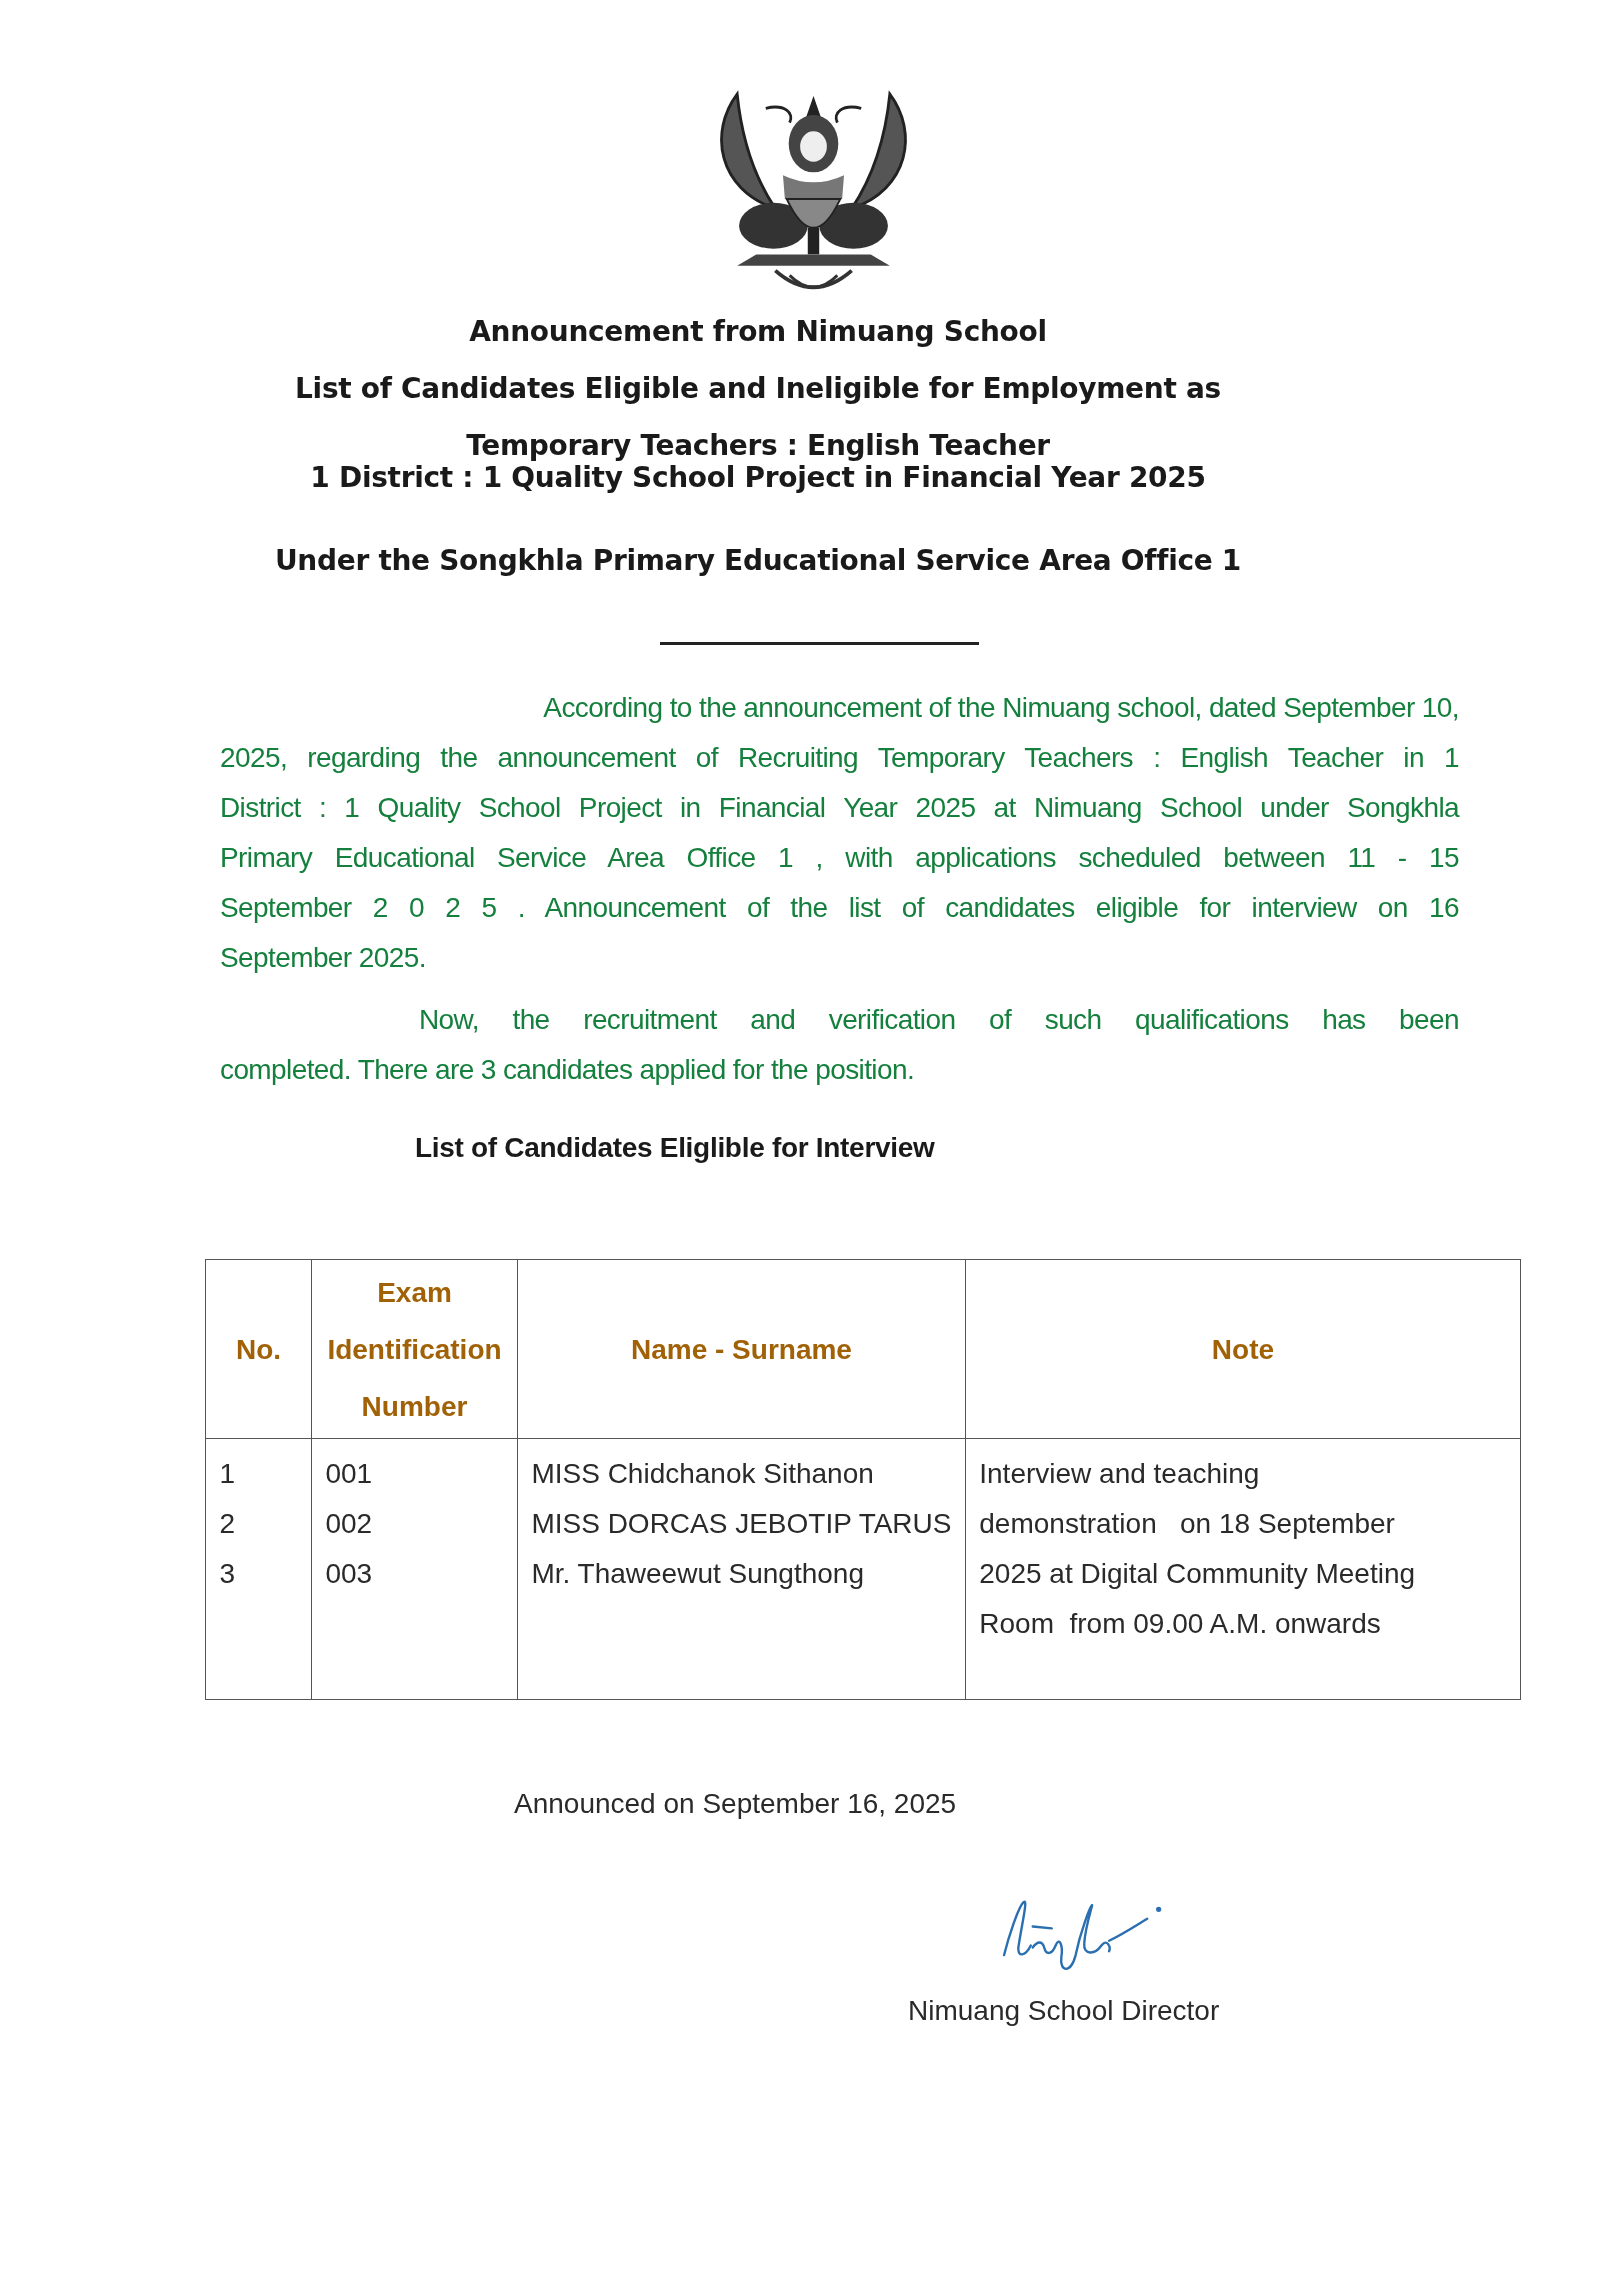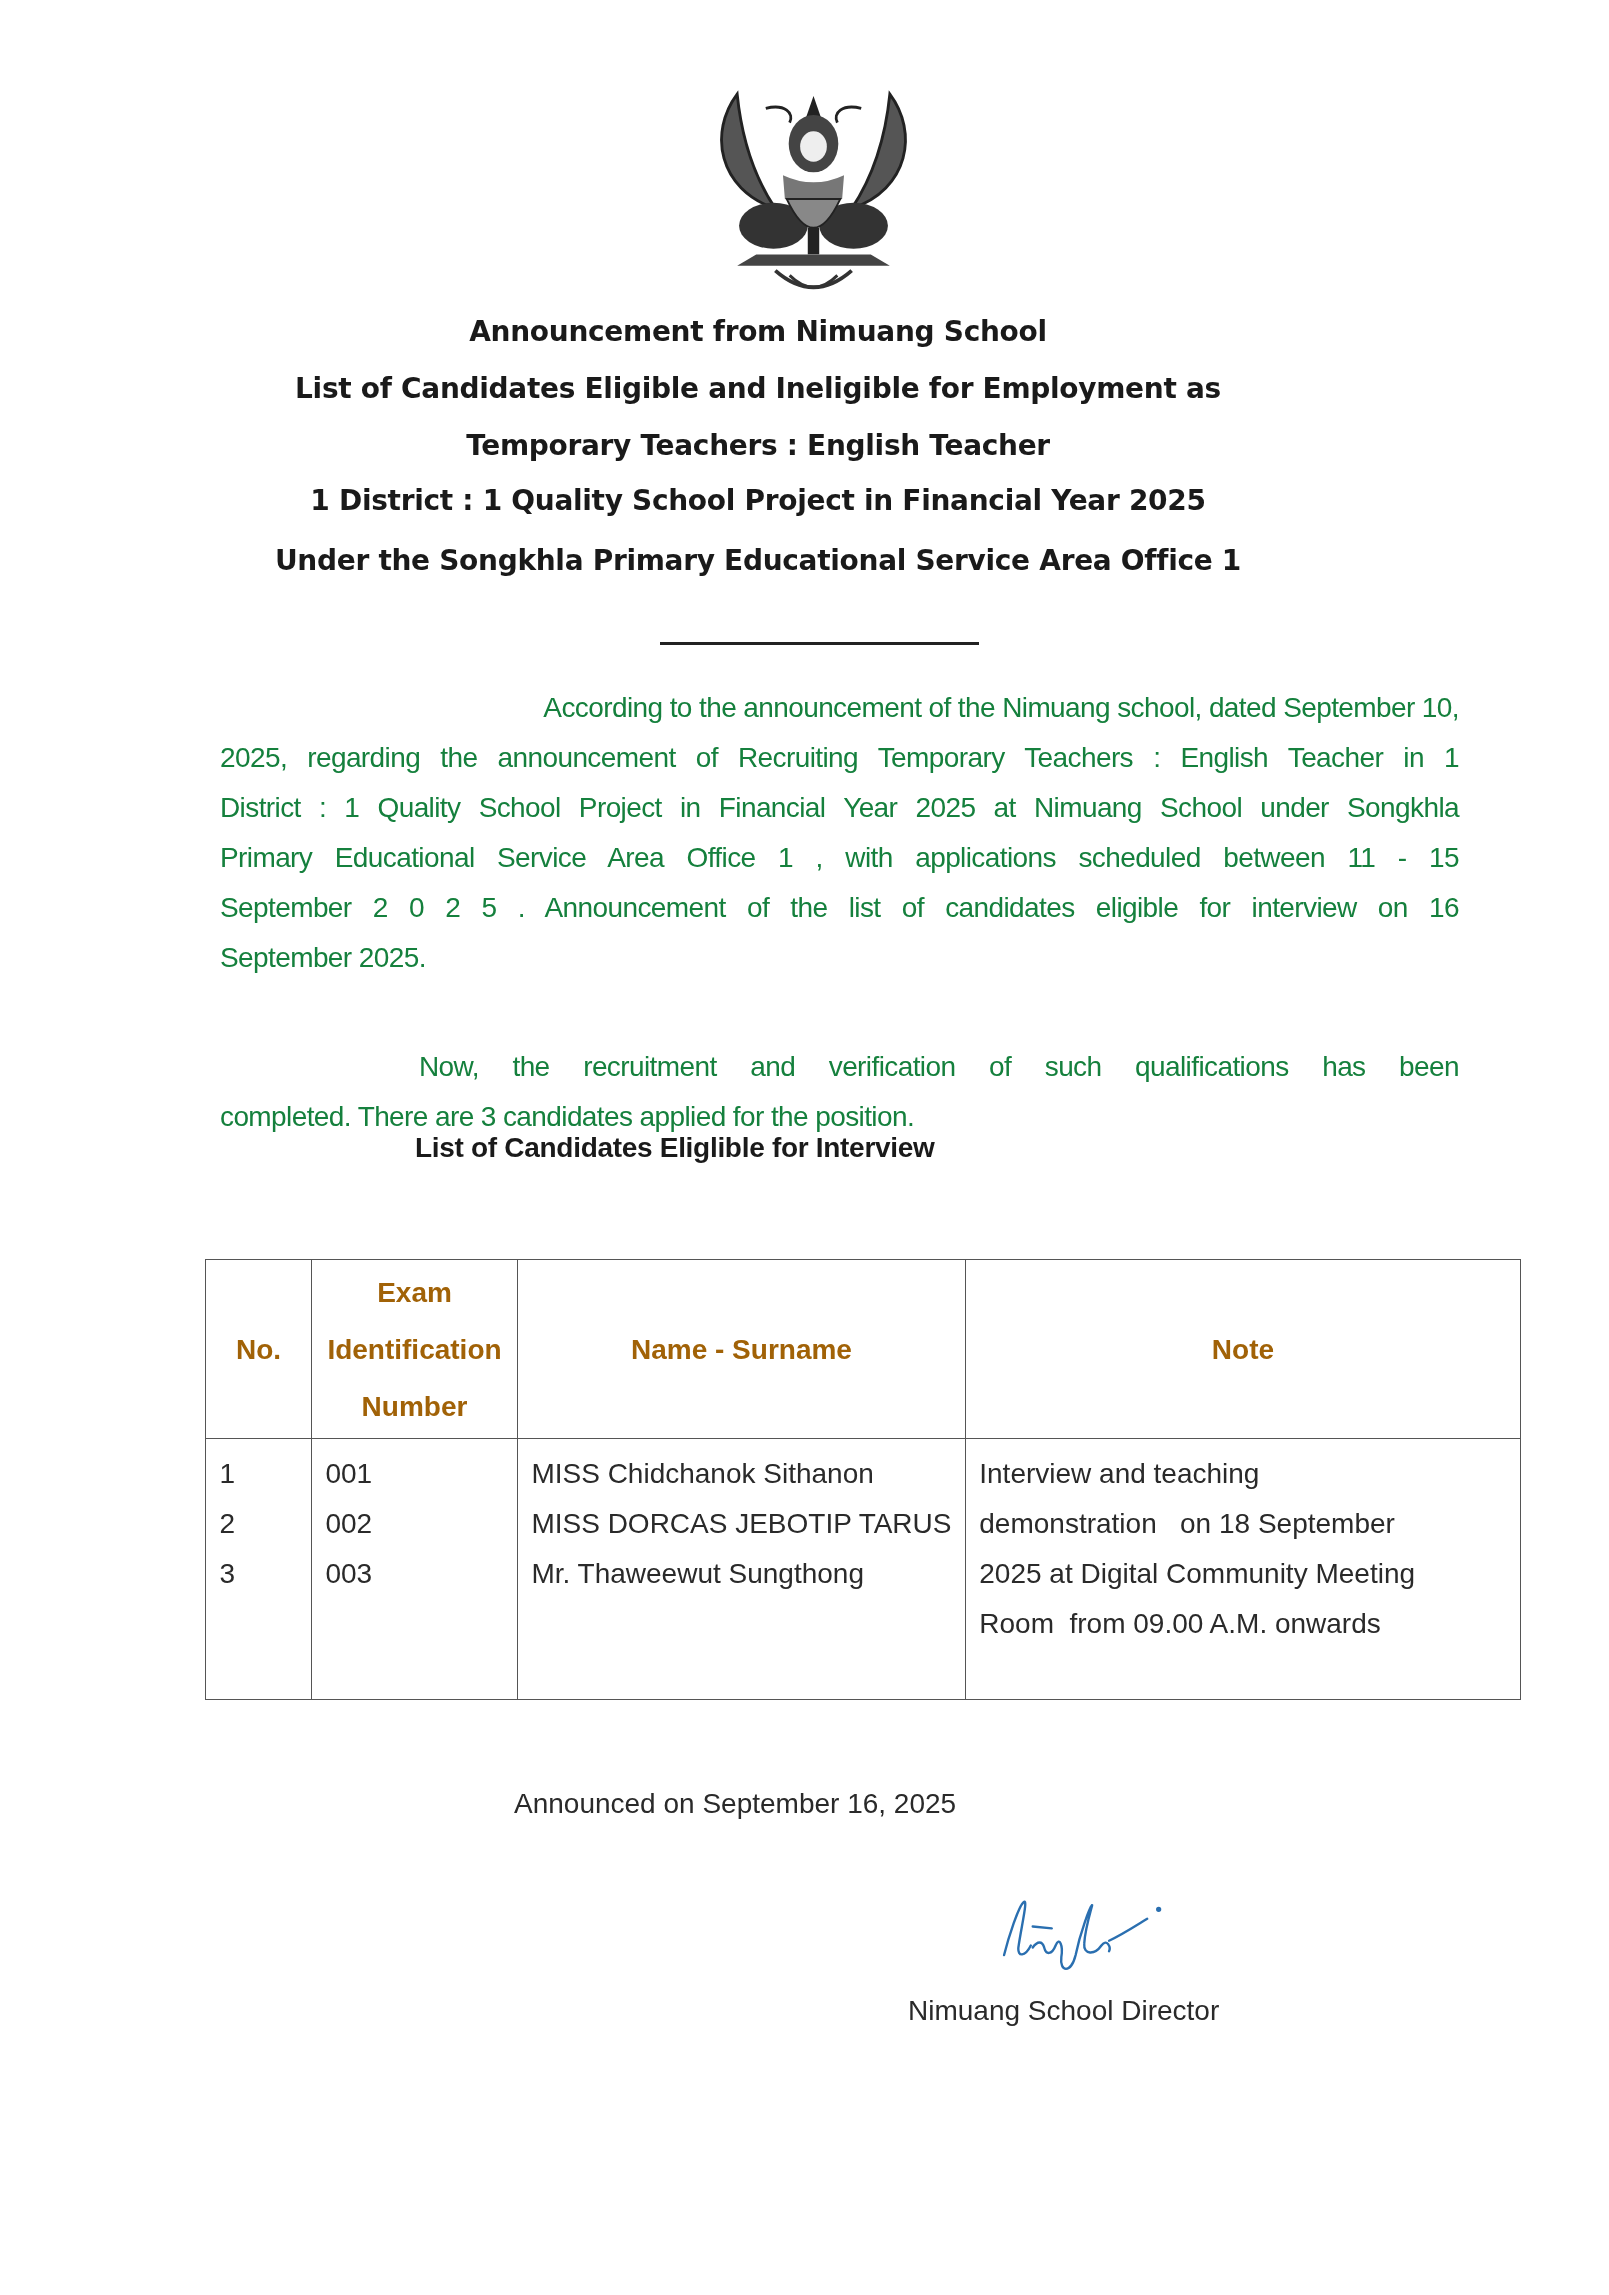--- a/index.html
+++ b/index.html
@@ -44,36 +44,36 @@
   <rect x="114" y="160" width="12" height="28" fill="#222"></rect>
   <path d="M40 200 L200 200 L180 188 L60 188 Z" fill="#444"></path>
   <path d="M80 205 Q120 240 160 205" fill="none" stroke="#333" stroke-width="4"></path>
   <path d="M95 210 Q120 235 145 210" fill="none" stroke="#333" stroke-width="3"></path>
 </svg>
 
 <div>
   <div class="heading" style="top:315px">Announcement from Nimuang School</div>
   <div class="heading" style="top:372px">List of Candidates Eligible and Ineligible for Employment as</div>
   <div class="heading" style="top:429px">Temporary Teachers : English Teacher</div>
-  <div class="heading" style="top:484px">1 District : 1 Quality School Project in Financial Year 2025</div>
+  <div class="heading" style="top:461px">1 District : 1 Quality School Project in Financial Year 2025</div>
   <div class="heading" style="top:544px">Under the Songkhla Primary Educational Service Area Office 1</div>
 </div>
 
 <div class="divider"></div>
 
 <div class="para" style="top:683px">
   <div style="text-align:right">According to the announcement of the Nimuang school, dated September 10,</div>
   <div style="text-align:justify;text-align-last:justify">2025, regarding the announcement of Recruiting Temporary Teachers : English Teacher in 1</div>
   <div style="text-align:justify;text-align-last:justify">District : 1 Quality School Project in Financial Year 2025 at Nimuang School  under Songkhla</div>
   <div style="text-align:justify;text-align-last:justify">Primary Educational Service Area Office 1 , with applications scheduled between 11 - 15</div>
   <div style="text-align:justify;text-align-last:justify">September 2 0 2 5 . Announcement of the list of candidates eligible for interview on 16</div>
   <div>September 2025.</div>
 </div>
 
-<div class="para" style="top:1042px">
+<div class="para" style="top:995px">
   <div style="padding-left:199px;text-align:justify;text-align-last:justify">Now, the recruitment and verification of such qualifications has been</div>
   <div>completed. There are 3 candidates applied for the position.</div>
 </div>
 
 <div class="subheading">List of Candidates Eliglible for Interview</div>
 
 <table class="cands">
   <thead>
     <tr>
       <th class="col-no">No.</th>

